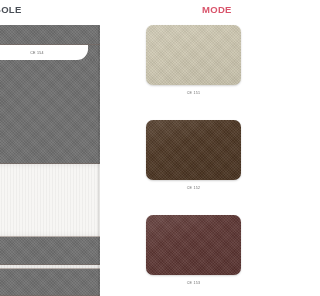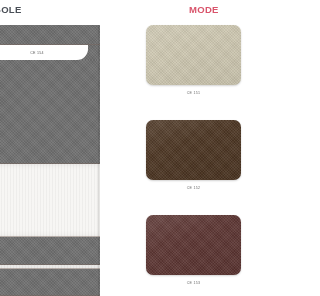--- a/index.html
+++ b/index.html
@@ -38,21 +38,21 @@
     white-space: nowrap;
     line-height: 12px;
   }
 
   .heading-left {
     left: -6px;
     color: #4a4f57;
   }
 
   .heading-right {
-    left: 189px;
+    left: 202px;
     color: #d9546b;
   }
 
   
   .left-col {
     position: absolute;
     left: 0;
     top: 25px;
     width: 100px;
     height: 271px;

